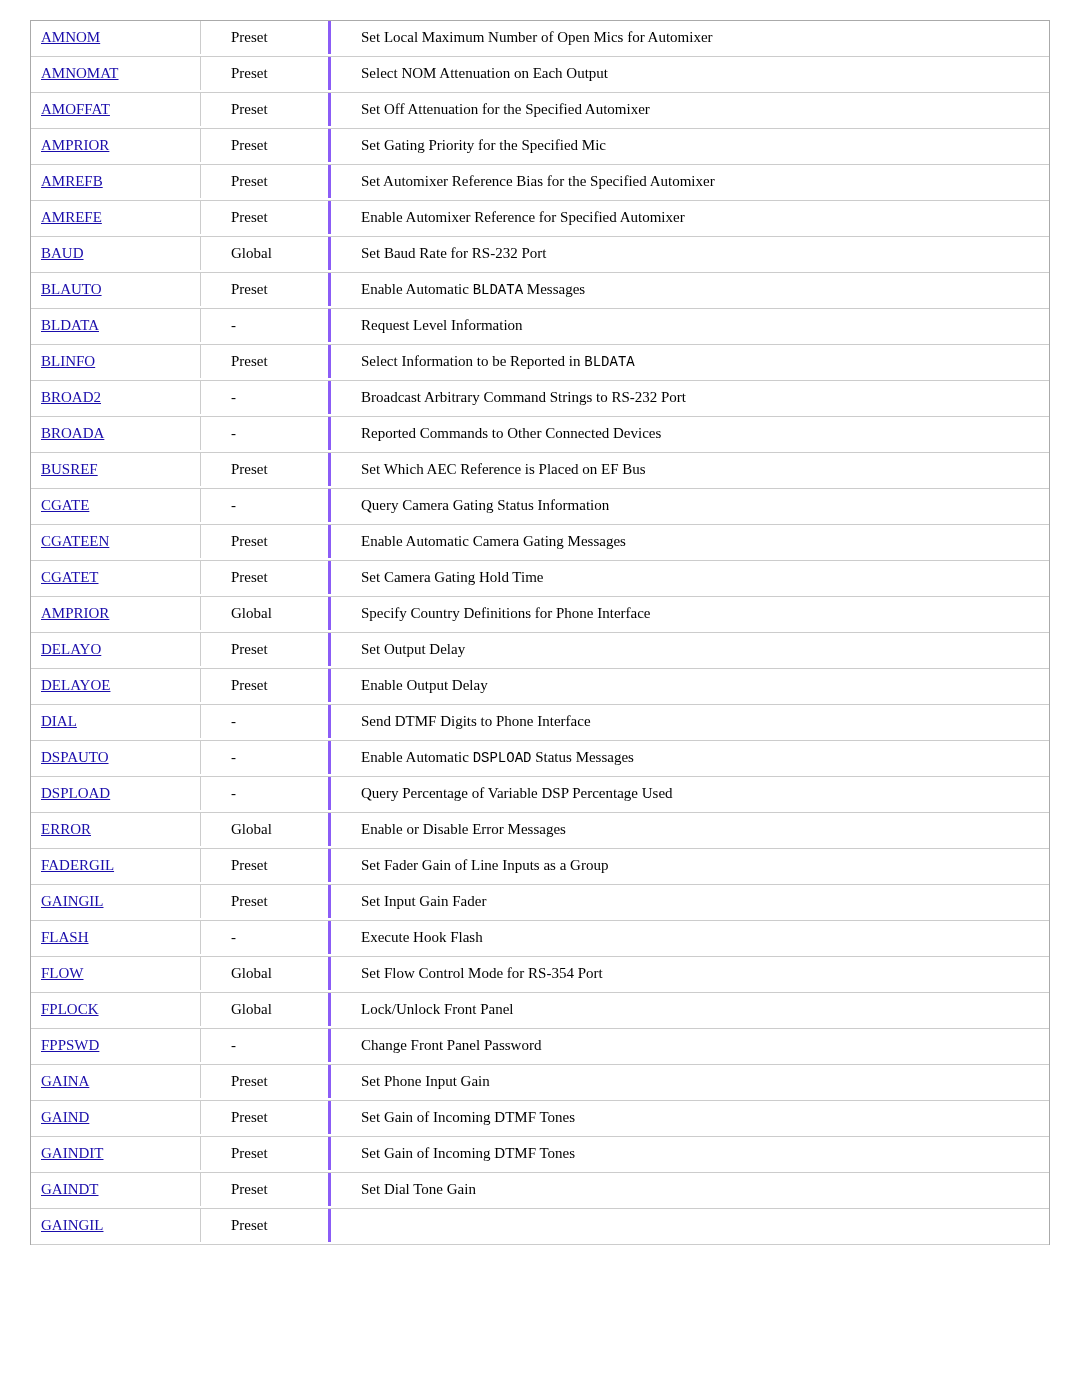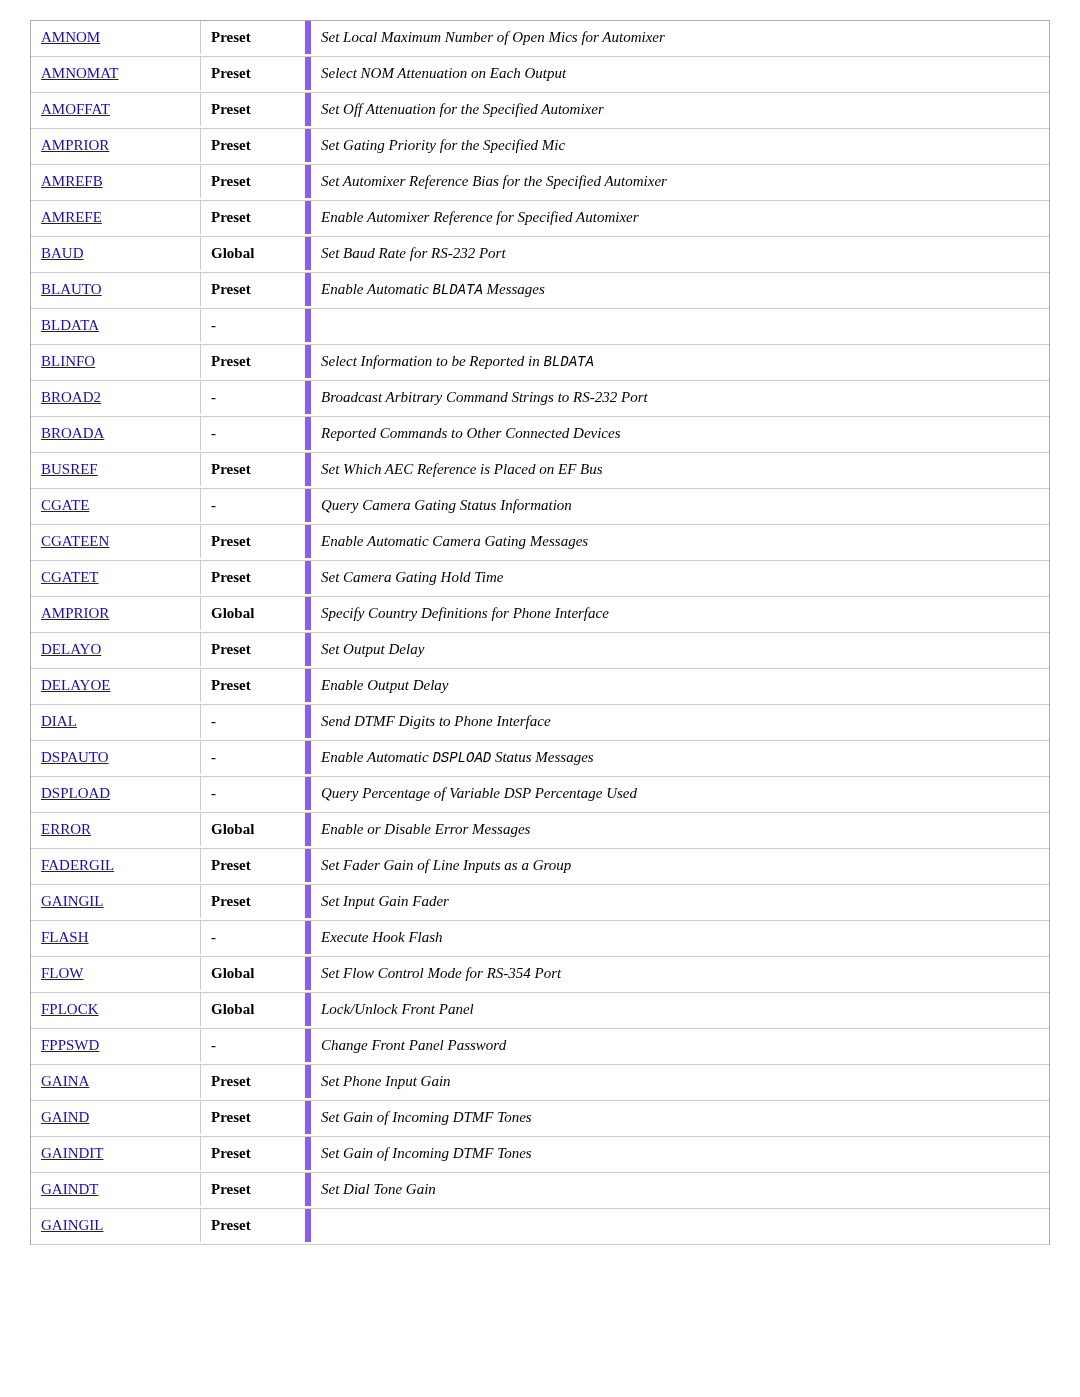--- a/index.html
+++ b/index.html
@@ -21,41 +21,40 @@
       border-left: 1px solid #aaaaaa;
       border-right: 1px solid #aaaaaa;
       border-top: 1px solid #aaaaaa;
     }
 
     .table-row {
       display: flex;
       border-bottom: 1px solid #cccccc;
       align-items: baseline;
       min-height: 36px;
+      gap: 20px;
     }
 
     .col-name {
       width: 170px;
       min-width: 170px;
       padding: 8px 10px;
       border-right: 1px solid #cccccc;
     }
 
     .col-type {
       width: 110px;
       min-width: 110px;
       padding: 8px 10px;
-      border-right: 6px solid #8b5cf6;
-      font-weight: bold;
+      border-right: 3px solid #8b5cf6;
     }
 
     .col-desc {
       flex: 1;
       padding: 8px 10px;
-      font-style: italic;
     }
 
     a.cmd-link {
       color: #1a0dab;
       text-decoration: underline;
       font-family: Georgia, 'Times New Roman', serif;
       font-size: 15px;
     }
 
     .mono {
@@ -103,20 +102,21 @@
       <div class="col-desc">Set Baud Rate for RS-232 Port</div>
     </div>
     <div class="table-row">
       <div class="col-name"><a class="cmd-link" href="#">BLAUTO</a></div>
       <div class="col-type">Preset</div>
       <div class="col-desc">Enable Automatic <span class="mono">BLDATA</span> Messages</div>
     </div>
     <div class="table-row">
       <div class="col-name"><a class="cmd-link" href="#">BLDATA</a></div>
       <div class="col-type">-</div>
+      <div class="col-desc">Request Level Information</div>
     </div>
     <div class="table-row">
       <div class="col-name"><a class="cmd-link" href="#">BLINFO</a></div>
       <div class="col-type">Preset</div>
       <div class="col-desc">Select Information to be Reported in <span class="mono">BLDATA</span></div>
     </div>
     <div class="table-row">
       <div class="col-name"><a class="cmd-link" href="#">BROAD2</a></div>
       <div class="col-type">-</div>
       <div class="col-desc">Broadcast Arbitrary Command Strings to RS-232 Port</div>

